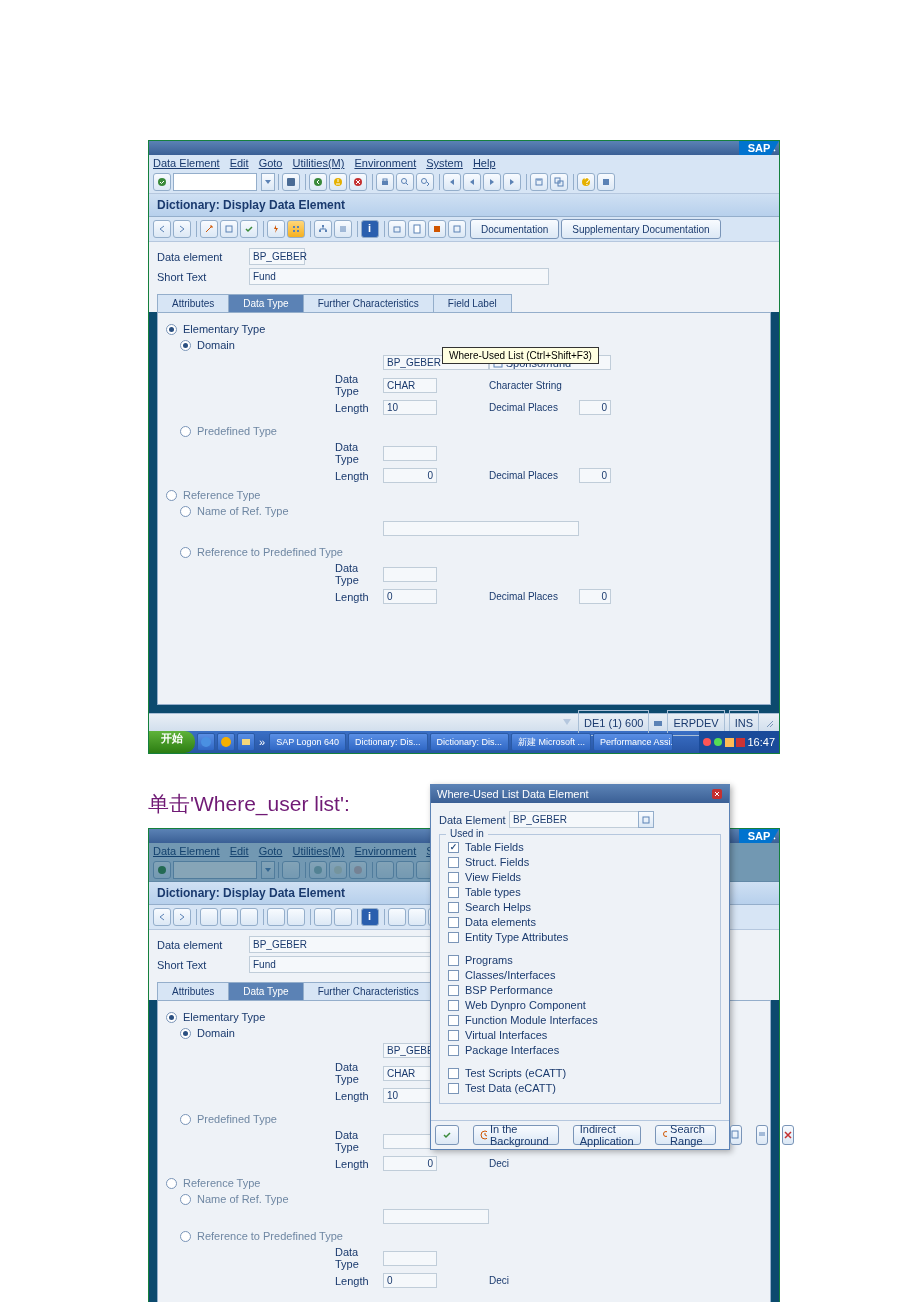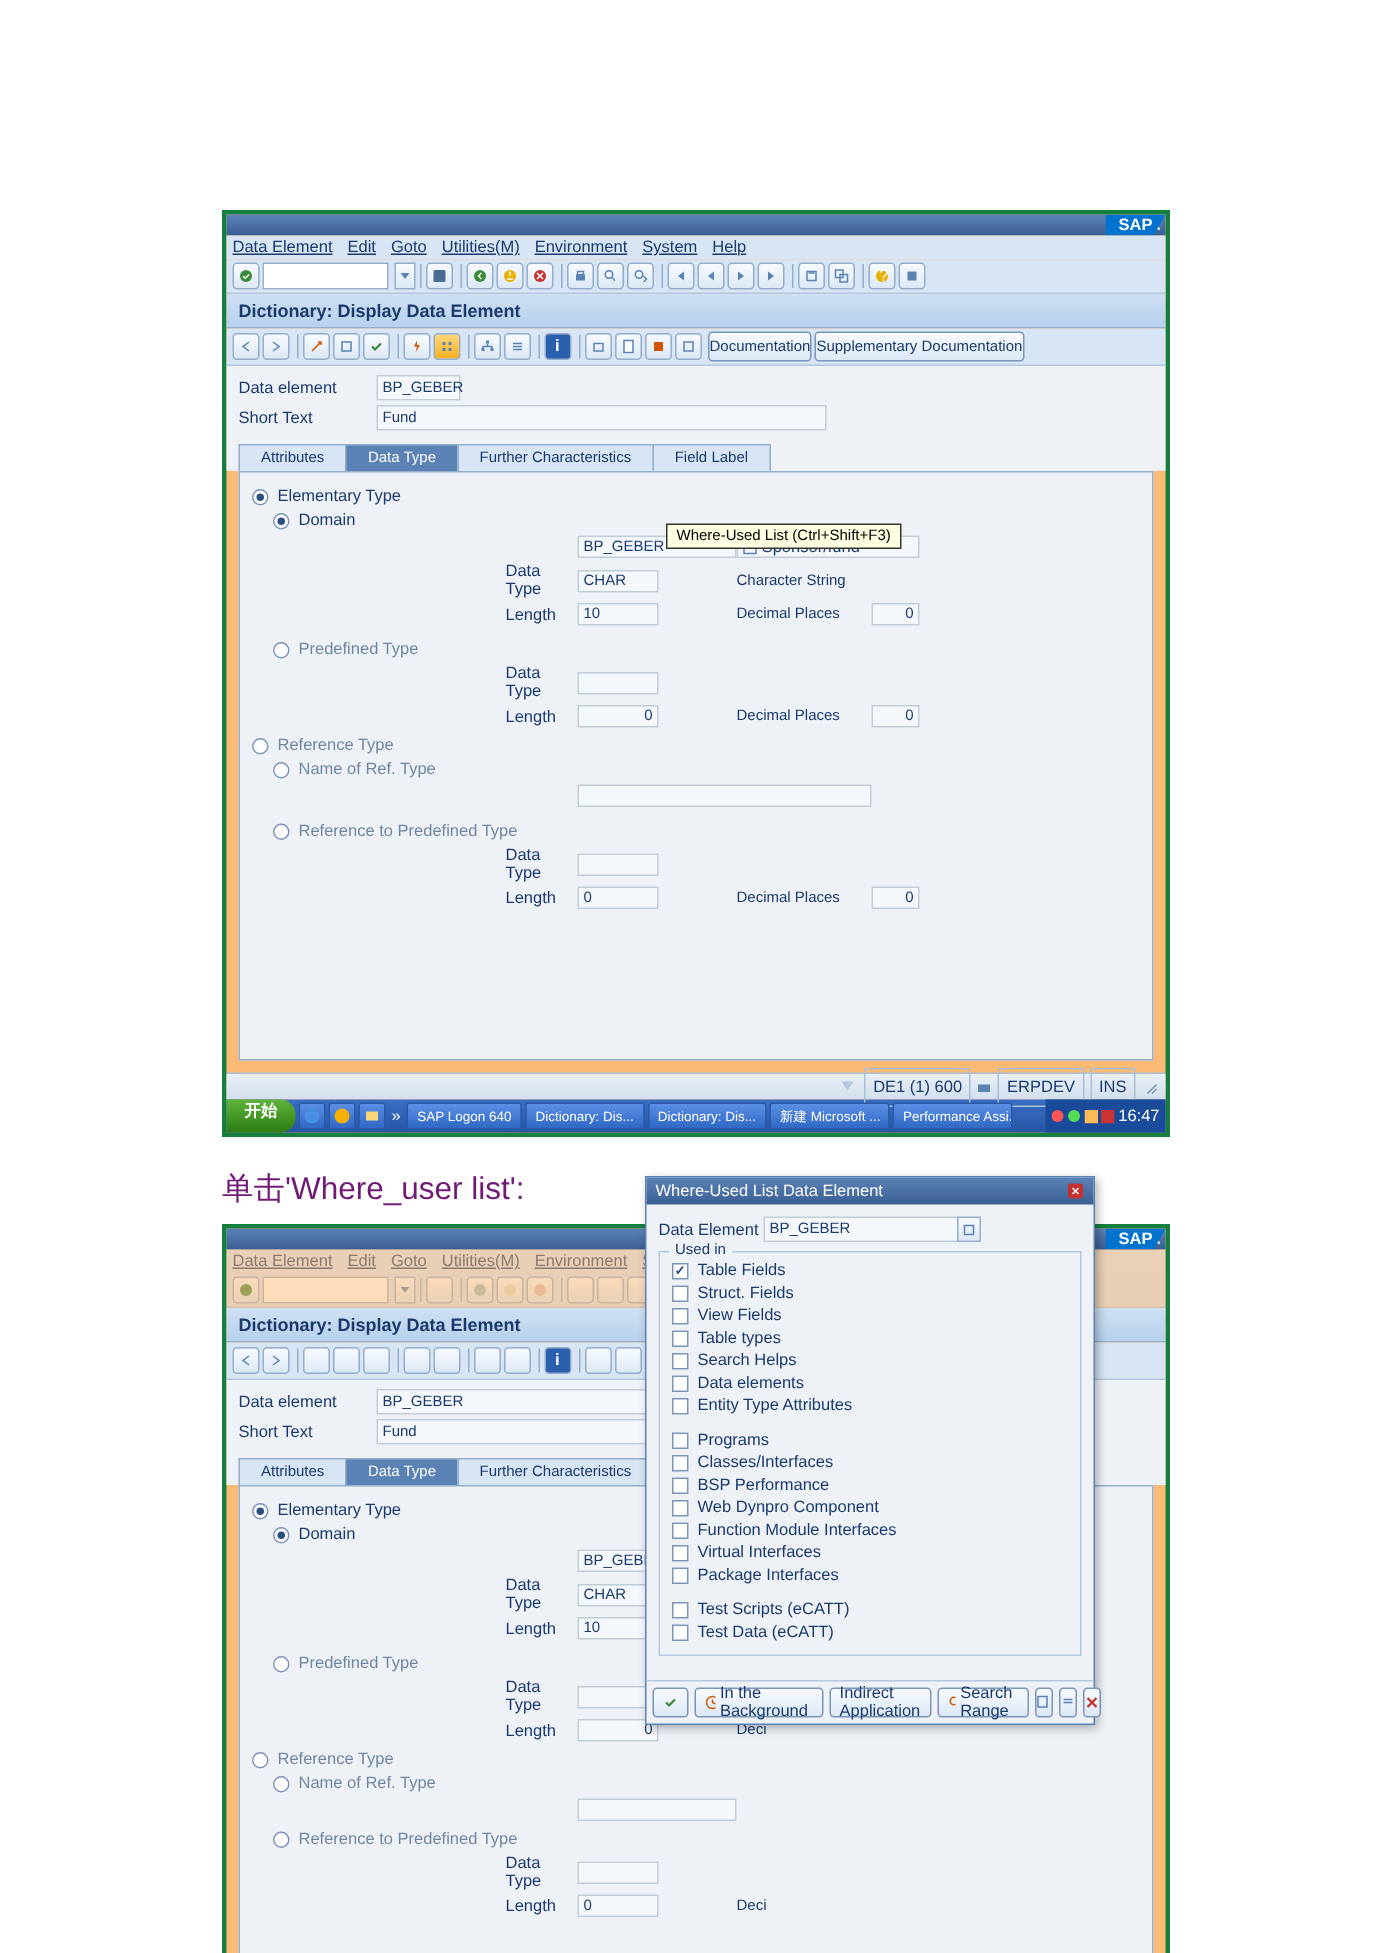--- a/index.html
+++ b/index.html
@@ -1,30 +1,30 @@
 <!DOCTYPE html>
 <html><head>
 <meta charset="utf-8">
 <style>
   *{box-sizing:border-box;margin:0;padding:0;font-family:Arial,sans-serif;font-size:11px}
   body{background:#fff;width:920px;padding:0}
   .page{padding:140px 140px 40px 148px}
-  .sap-window{border:3px solid #15803d;background:#fdba74;position:relative;margin-bottom:20px}
+  .sap-window{border:1px solid #15803d;background:#0c4a6e;position:relative;margin-bottom:36px}
   .titlebar{height:14px;background:linear-gradient(#5b82b5,#3a5f95);display:flex;align-items:center;justify-content:flex-end;color:#fff;padding-right:2px}
   .titlebar svg{margin-left:1px}
   .menubar{background:#d7e5f5;padding:2px 4px;display:flex;gap:10px;font-size:10px;color:#1a3a6e}
   .menubar span{text-decoration:underline;text-decoration-color:#1a3a6e}
   .toolbar-row{background:#d7e5f5;padding:2px 4px;display:flex;align-items:center;gap:0;border-bottom:1px solid #b5c7de}
   .tool-btn{width:18px;height:18px;background:linear-gradient(#f8fbff,#dce8f5);border:1px solid #94aecb;border-radius:3px;margin-right:2px;display:flex;align-items:center;justify-content:center;cursor:pointer}
   .tool-sep{width:1px;height:16px;background:#94aecb;margin:0 3px}
   .cmd-input{height:18px;width:84px;border:1px solid #94aecb;background:#fff;margin-right:4px}
   .small-btn{width:14px;height:18px;background:linear-gradient(#f8fbff,#dce8f5);border:1px solid #94aecb;display:flex;align-items:center;justify-content:center}
   .blue-header{background:linear-gradient(#cfe0f3,#b7d0ec);padding:4px 8px;font-size:12px;font-weight:bold;color:#1a3a6e;border-bottom:1px solid #94aecb}
   .app-toolbar{background:#d7e5f5;padding:2px 4px;display:flex;align-items:center;gap:0;border-bottom:1px solid #b5c7de}
-  .doc-btn{height:20px;padding:0 0;background:linear-gradient(#f8fbff,#dce8f5);border:1px solid #7a95b8;border-radius:3px;margin-left:2px;font-size:10px;color:#1a3a6e;cursor:pointer;display:flex;align-items:center}
+  .doc-btn{height:20px;padding:0 10px;background:linear-gradient(#f8fbff,#dce8f5);border:1px solid #7a95b8;border-radius:3px;margin-left:2px;font-size:10px;color:#1a3a6e;cursor:pointer;display:flex;align-items:center}
   .form-area{background:#eef2f7;padding:6px 8px}
   .form-row{display:flex;align-items:center;margin-bottom:3px;font-size:10px;color:#1a3a6e}
   .form-label{width:92px}
   .ro-field{height:17px;border:1px solid #c0cdd9;background:#f5f8fb;padding:0 3px;display:flex;align-items:center;font-size:10px}
   .ro-field.w1{width:190px}
   .ro-field.w2{width:300px}
   .f4-btn{width:16px;height:17px;background:linear-gradient(#f8fbff,#dce8f5);border:1px solid #94aecb;margin-left:-1px;display:flex;align-items:center;justify-content:center}
   .tabstrip{display:flex;padding-left:8px;background:#eef2f7}
   .tab{padding:3px 14px;font-size:10px;background:#d7e5f5;border:1px solid #94aecb;border-bottom:none;margin-right:-1px;color:#1a3a6e;cursor:pointer}
   .tab.active{background:#5b82b5;color:#fff}
@@ -43,21 +43,21 @@
   .popup-title{background:linear-gradient(#5b82b5,#3a5f95);color:#fff;padding:3px 6px;font-size:10px;display:flex;justify-content:space-between;align-items:center}
   .popup-body{padding:8px}
   .popup-row{display:flex;align-items:center;margin-bottom:6px;font-size:10px;color:#1a3a6e}
   .popup-row .lbl{width:70px}
   .popup-row .ro-field{width:130px}
   .group{border:1px solid #b5c7de;padding:6px 8px;margin-bottom:8px;position:relative}
   .group-title{position:absolute;top:-7px;left:6px;background:#eef2f7;padding:0 4px;font-size:10px;color:#1a3a6e}
   .chk-row{display:flex;align-items:center;margin-bottom:3px;font-size:10px;color:#1a3a6e}
   .chk{width:11px;height:11px;border:1px solid #7a95b8;background:#fff;margin-right:6px;display:flex;align-items:center;justify-content:center}
   .chk.on::after{content:"✓";font-size:9px;color:#2a4f80;font-weight:bold}
-  .popup-btns{display:flex;gap:4px;padding:4px;border-top:1px solid #b5c7de}
+  .popup-btns{display:flex;gap:14px;padding:4px;border-top:1px solid #b5c7de}
   .p-btn{height:20px;padding:0 6px;background:linear-gradient(#f8fbff,#dce8f5);border:1px solid #7a95b8;border-radius:3px;font-size:10px;color:#1a3a6e;cursor:pointer;display:flex;align-items:center;gap:3px}
   .statusbar{height:18px;background:linear-gradient(#e9eff6,#d2dfed);border-top:1px solid #a9bfd6;display:flex;justify-content:flex-end;align-items:center;padding-right:4px;font-size:9px;color:#1a3a6e;gap:4px}
   .status-box{border:1px solid #a9bfd6;padding:1px 5px;height:26px;display:flex;align-items:center}
   .taskbar{height:22px;background:linear-gradient(#3a6fc5 0,#2755a5 100%);display:flex;align-items:center;font-size:10px;color:#fff;gap:2px}
   .start{background:linear-gradient(#5fb33a,#2c7d12);padding:0 12px;height:100%;display:flex;align-items:flex-start;font-weight:bold;border-radius:0 10px 10px 0}
   .task-item{background:linear-gradient(#5a8fe5,#3068c5);border:1px solid #2a5aa5;padding:4px 6px;height:18px;display:flex;align-items:center;border-radius:2px;white-space:nowrap;overflow:hidden;max-width:80px;font-size:9px}
   .sap-logo{width:40px;height:14px;background:#0073cf;color:#fff;font-weight:bold;display:flex;align-items:center;justify-content:center;position:absolute;top:0;right:0;font-size:11px;z-index:5;clip-path:polygon(0 0,100% 0,80% 100%,0 100%)}
   .tray{height:100%;background:#1a4b9a;display:flex;align-items:center;padding:0 4px;gap:2px;margin-left:auto;font-size:9px}
   .caption{font-size:21px;color:#701a75;margin:10px 0;font-family:Liberation Sans, sans-serif}
   .watermark{position:absolute;font-size:56px;color:#eaeaea;font-weight:300;letter-spacing:8px;z-index:-1;font-family:sans-serif}

